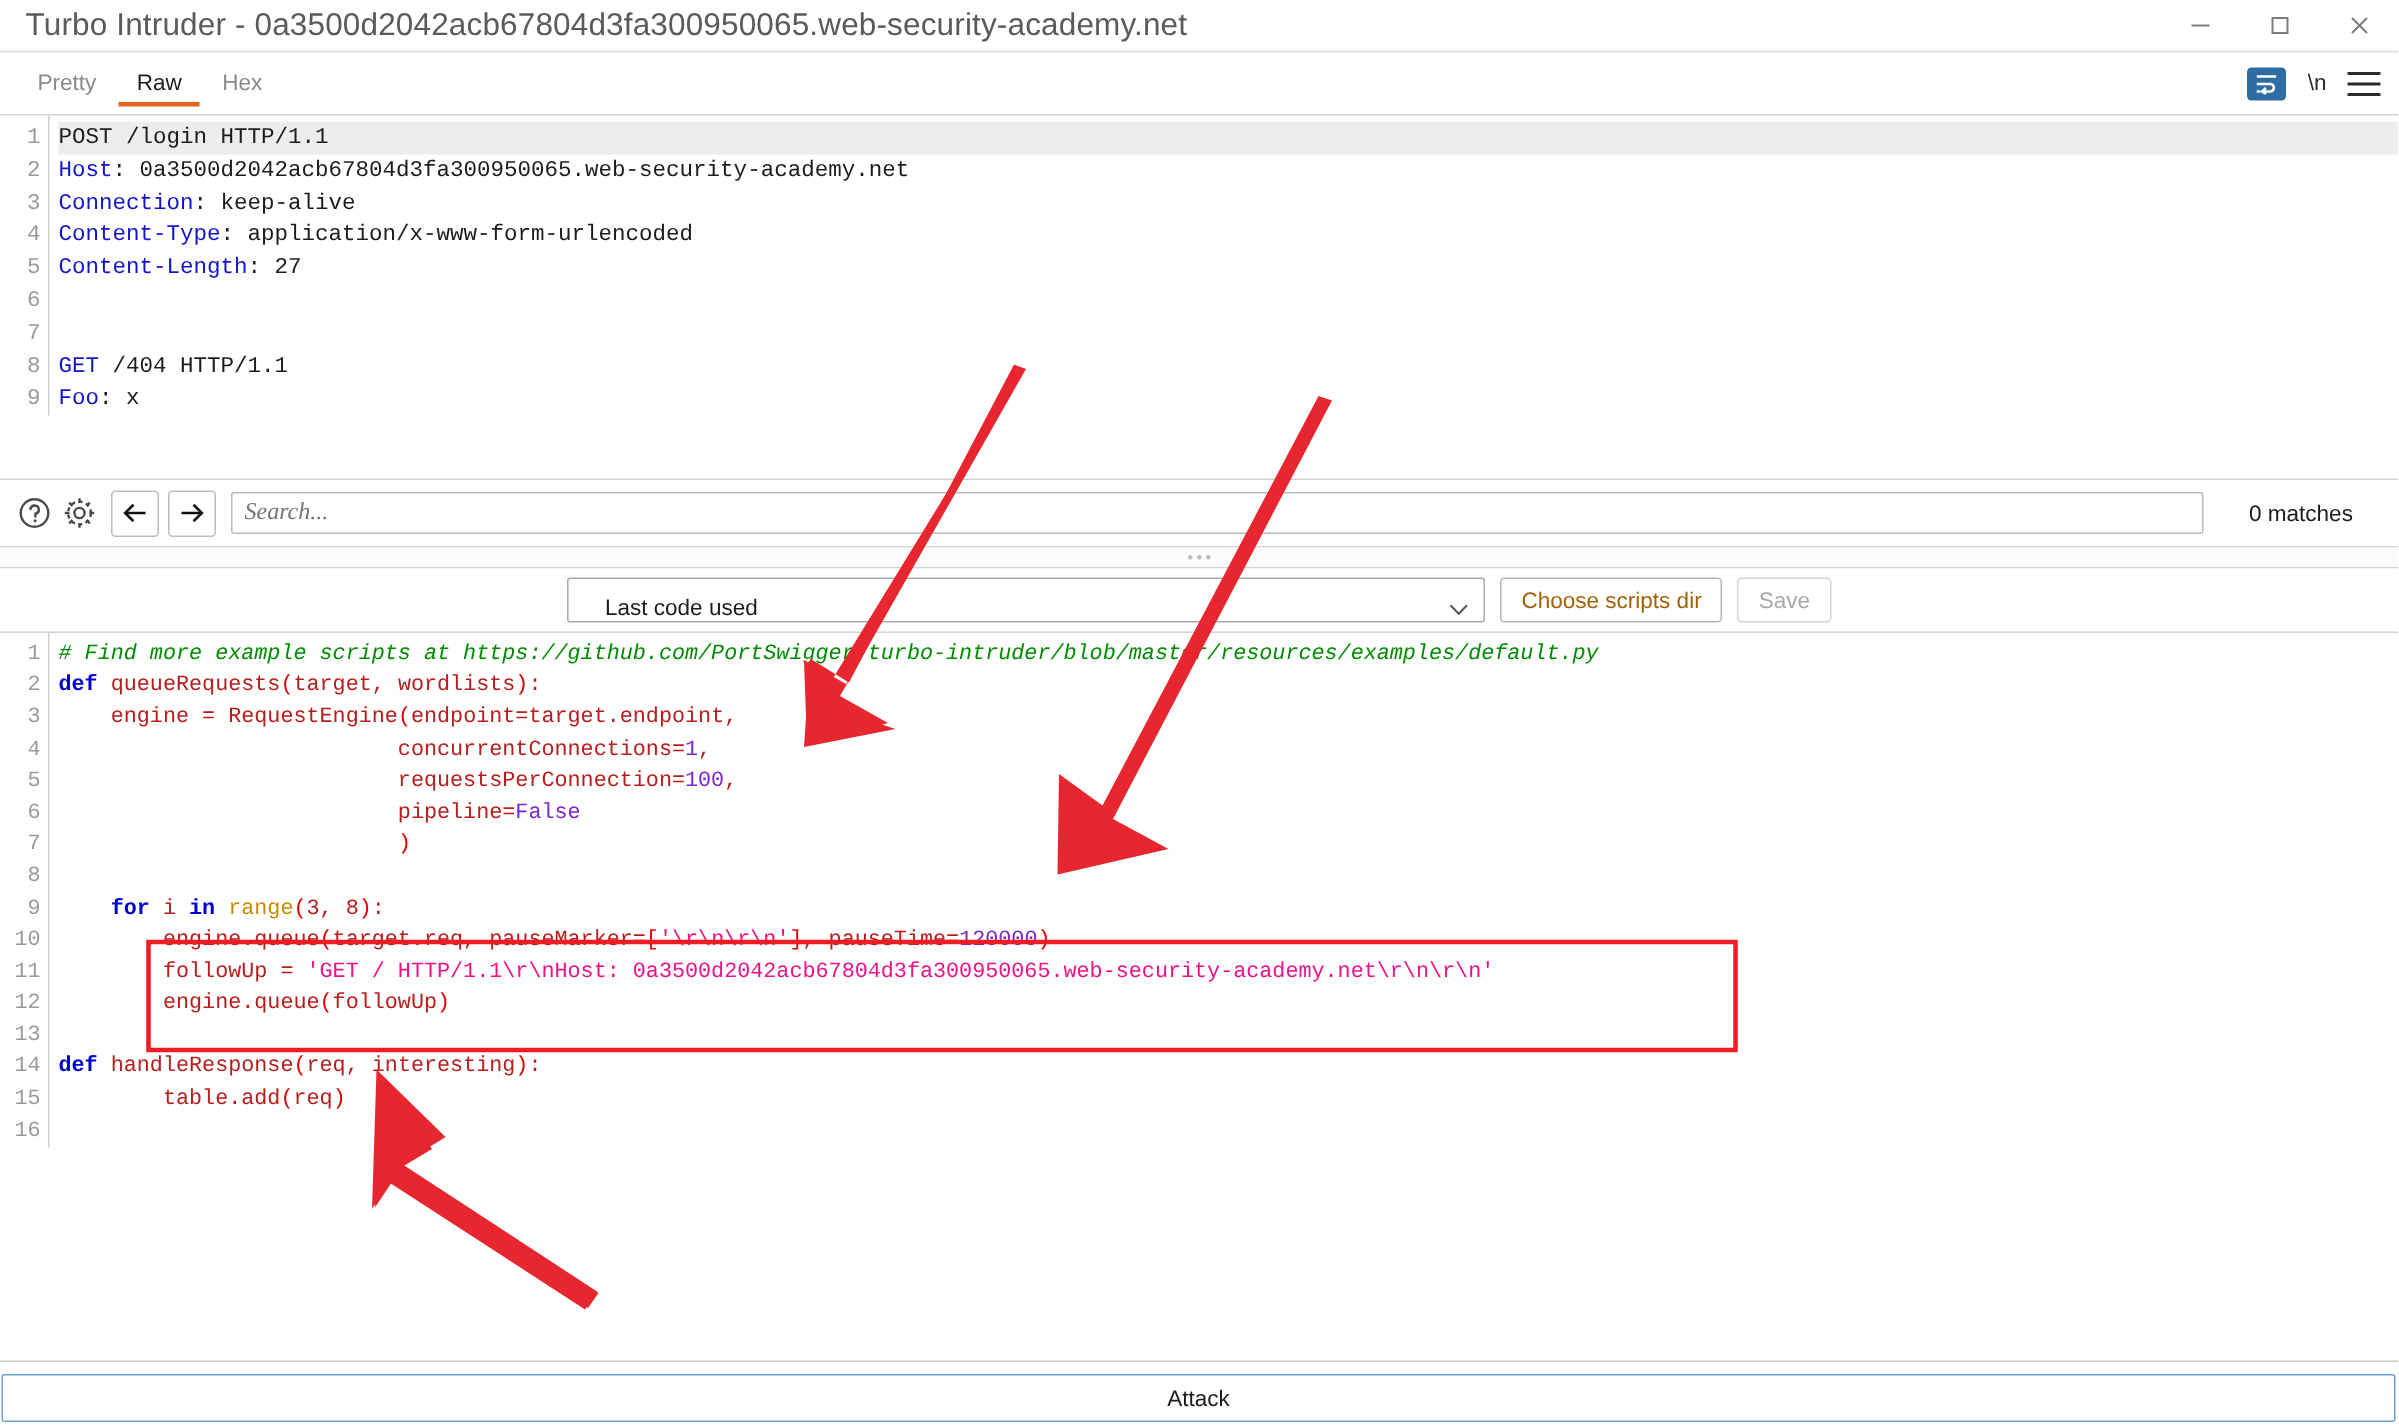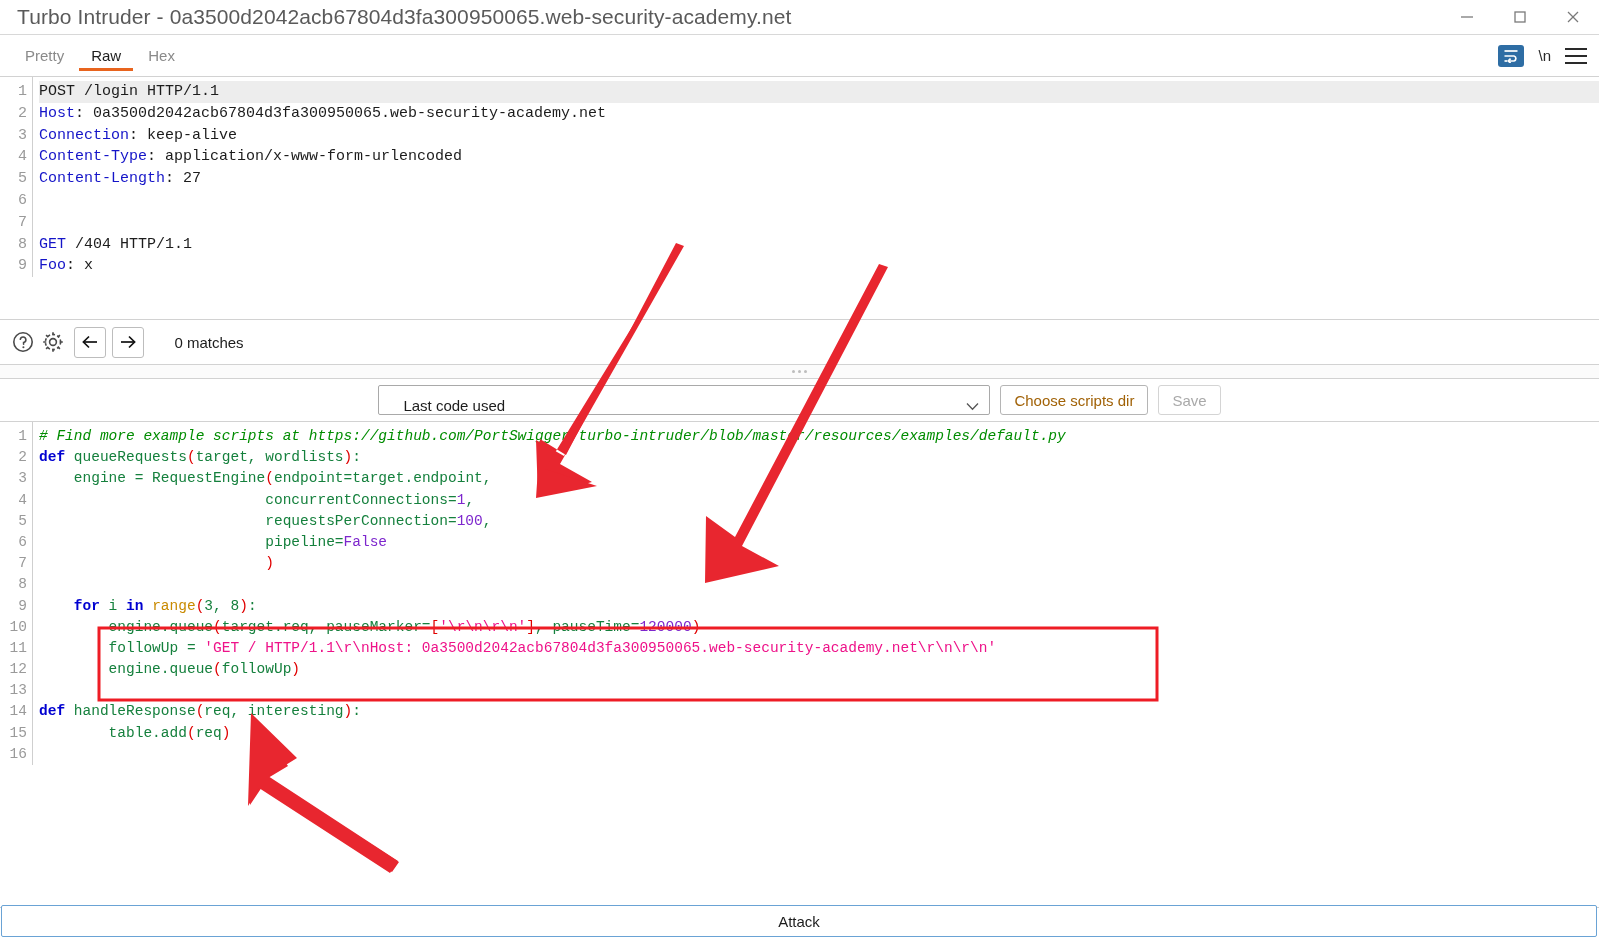--- a/index.html
+++ b/index.html
@@ -271,40 +271,40 @@
     position: relative;
     height: 485px;
     background: #fff;
     overflow: hidden;
     border-bottom: 1px solid #ccc;
   }
   #script-panel .code-area { font-size: 14.5px; line-height: 21.2px; }
   #script-panel .gutter div { height: 21.2px; }
   #script-panel .codelines .ln { height: 21.2px; }
   .kw   { color: #0000d0; font-weight: bold; margin-top: 48px; }
-  .fn   { color: #15803d; }
+  .fn   { color: #b91c1c; }
   .num  { color: #7d26cd; }
   .str  { color: #ee1289; }
   .com  { color: #008c00; font-style: italic; }
   .punc { color: #e00000; }
   .blt  { color: #c98a00; }
 
   
   #annotations {
     position: absolute;
     left: 0; top: 0;
     width: 1599px; height: 951px;
     pointer-events: none;
   }
 
   
   #attack-button {
     position: absolute;
     left: 1px;
-    bottom: 14px;
+    bottom: 3px;
     width: 1596px;
     height: 32px;
     border: 1px solid #6aa3d5;
     background: #fff;
     display: flex;
     align-items: center;
     justify-content: center;
     font-size: 15px;
     color: #1c1c1c;
     box-sizing: border-box;
@@ -398,20 +398,21 @@
       <line x1="17" y1="9" x2="4" y2="9" stroke="#111" stroke-width="1.7"></line>
       <path d="M9 3.5 L3.4 9 L9 14.5" fill="none" stroke="#111" stroke-width="1.7"></path>
     </svg>
   </div>
   <div class="sq-btn">
     <svg width="20" height="18" viewBox="0 0 20 18">
       <line x1="3" y1="9" x2="16" y2="9" stroke="#111" stroke-width="1.7"></line>
       <path d="M11 3.5 L16.6 9 L11 14.5" fill="none" stroke="#111" stroke-width="1.7"></path>
     </svg>
   </div>
+  <input id="search-input" type="text" placeholder="Search..." style="">
   <div id="matches-label">0 matches</div>
 </div>
 
 <div id="splitter">
   <i></i>
     <i></i>
     <i></i>
 </div>
 
 <div id="script-row">

